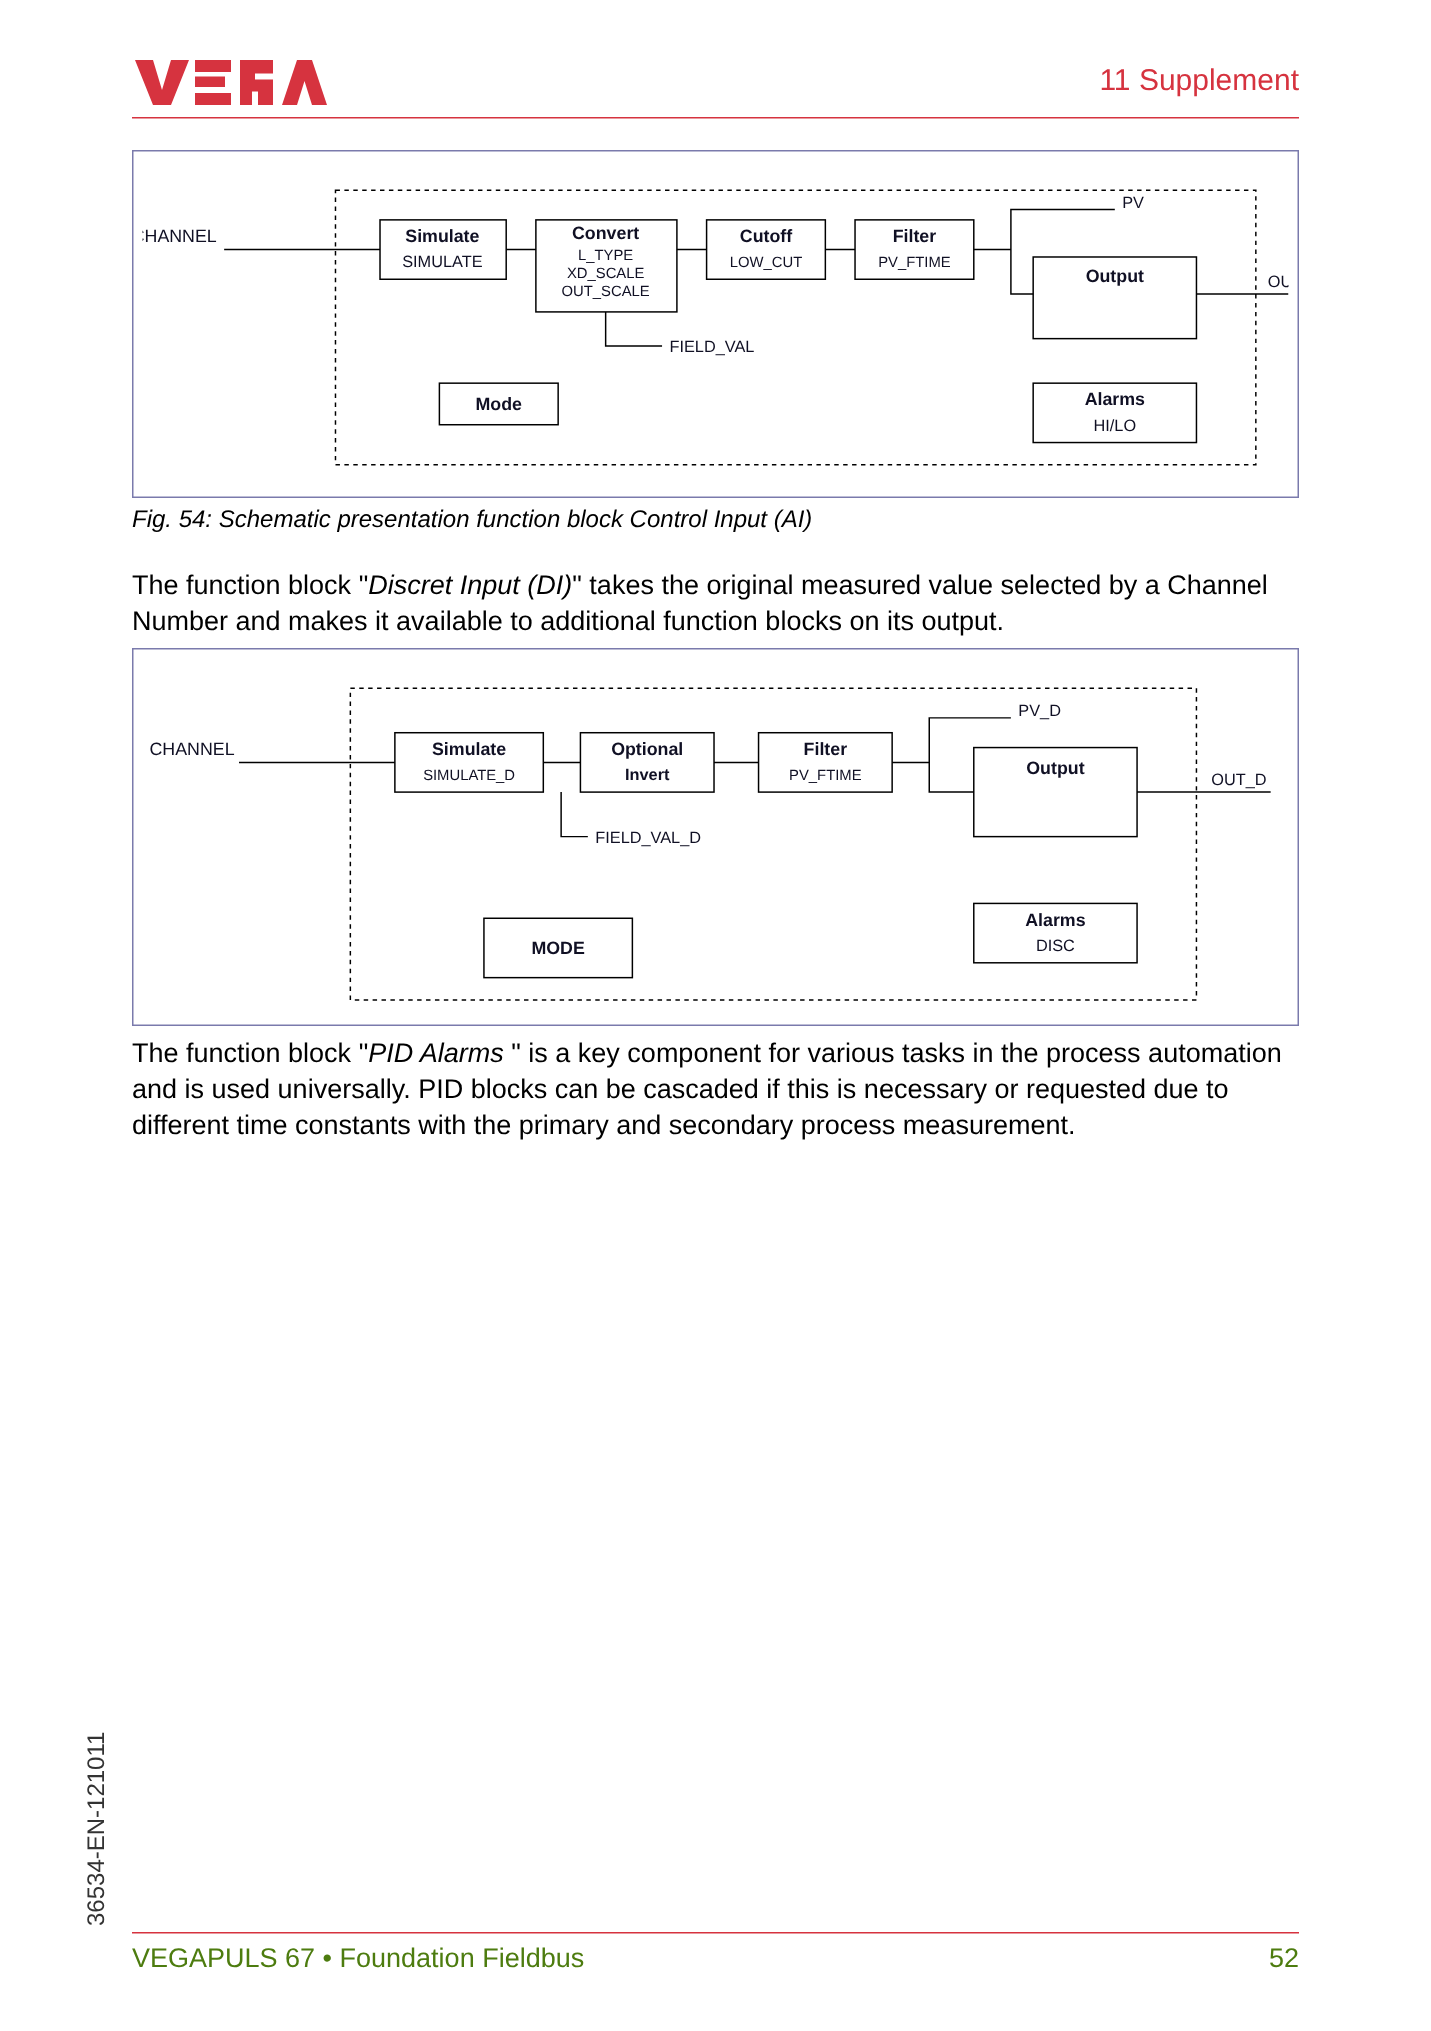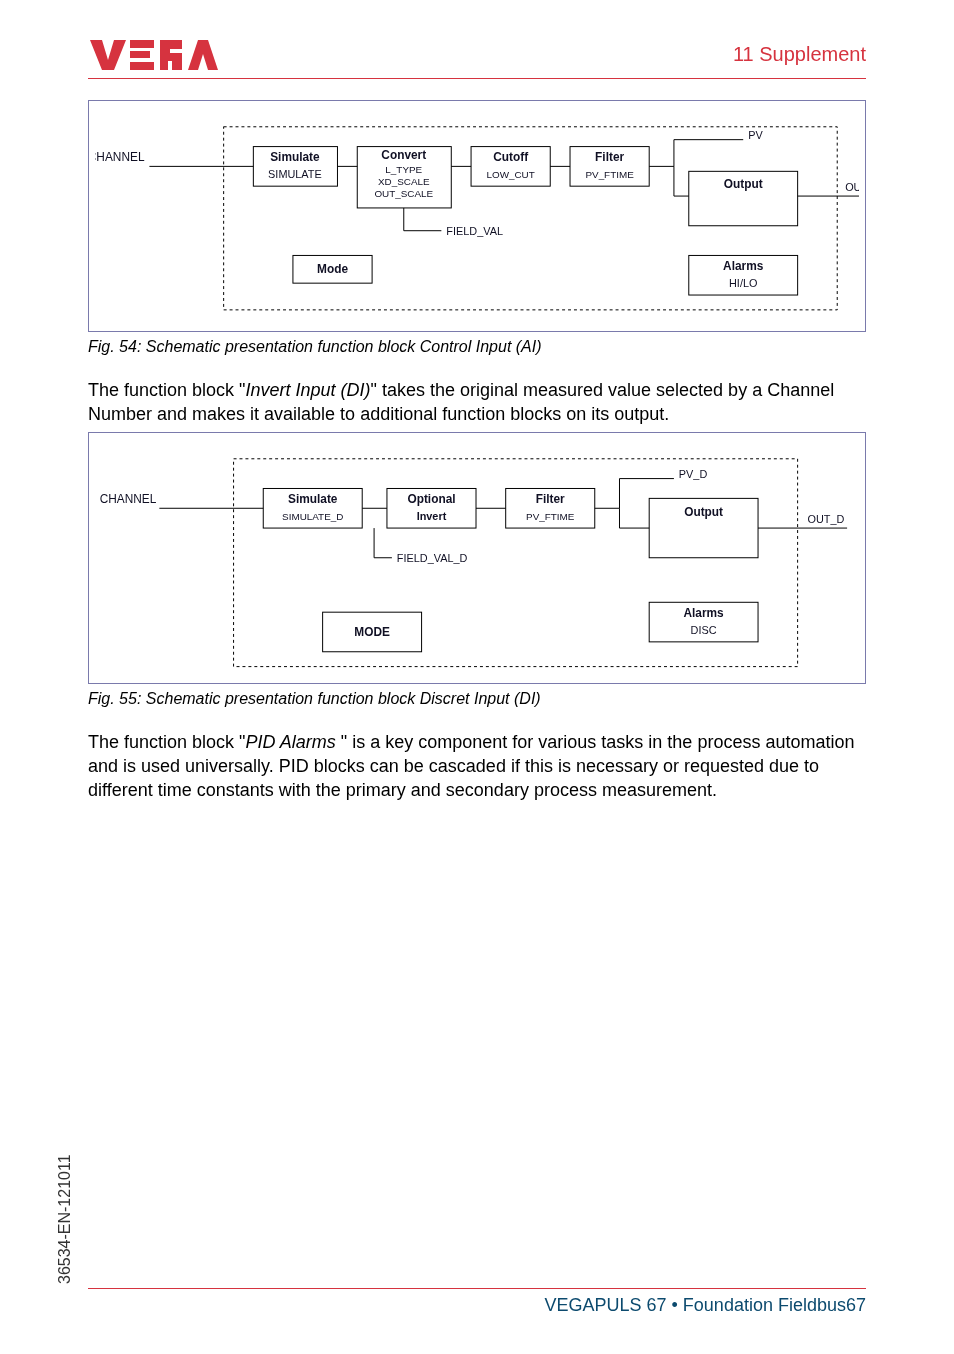--- a/index.html
+++ b/index.html
@@ -7,21 +7,21 @@
 .page { position: relative; width: 954px; height: 1354px; }
 .header { position: absolute; top: 30px; left: 88px; right: 88px; height: 48px; border-bottom: 1px solid #d6333f; display: flex; justify-content: space-between; align-items: center; }
 .logo { width: 130px; height: 36px; }
 .section-title { color: #d6333f; font-size: 20px; font-weight: 400; }
 .content { position: absolute; top: 100px; left: 88px; right: 88px; }
 .figure-frame { border: 1px solid #7a7aac; padding: 6px; background: #fff; margin-bottom: 6px; box-sizing: border-box; }
 .diagram-svg { display:block; width:100%; height:auto; }
 .caption { font-style: italic; font-size: 16px; margin: 4px 0 22px 0; }
 .para-title { font-weight: bold; font-size: 18px; margin-bottom: 2px; }
 .para { font-size: 18px; line-height: 1.35; margin-bottom: 6px; }
-.footer { position: absolute; left: 88px; right: 88px; bottom: 38px; border-top: 1px solid #d6333f; padding-top: 6px; display: flex; justify-content: flex-end; color: #0c4a6e; font-size: 18px; }
+.footer { position: absolute; left: 88px; right: 88px; bottom: 38px; border-top: 1px solid #d6333f; padding-top: 6px; display: flex; justify-content: space-between; color: #4d7c0f; font-size: 18px; }
 .sidetext { position: absolute; left: 74px; bottom: 70px; transform: rotate(-90deg); transform-origin: left bottom; font-size: 16px; color: #333; }
 .blk { fill: #fff; stroke: #000; stroke-width: 1; }
 .lbl { font-family: Arial, Helvetica, sans-serif; fill: #101024; }
 .lbl-b { font-weight: bold; }
 .wire { stroke: #000; stroke-width: 1; fill: none; }
 .dashbox { fill: none; stroke: #000; stroke-width: 1; stroke-dasharray: 3 3; }
 </style>
 </head>
 <body>
 
@@ -87,21 +87,21 @@
 
         <text class="lbl" x="50" y="55" text-anchor="end" font-size="12">CHANNEL</text>
         <text class="lbl" x="660" y="32" font-size="11">PV</text>
         <text class="lbl" x="758" y="85" font-size="11">OUT</text>
         <text class="lbl" x="355" y="129" font-size="11">FIELD_VAL</text>
       </svg>
     </div>
     <div class="caption">Fig. 54: Schematic presentation function block Control Input (AI)</div>
 
     <div class="para">
-      <span>The function block "</span><em>Invert Input (DI)</em><span>" takes the original measured value selected by a Channel Number and makes it available to additional function blocks on its output.</span>
+      <span>The function block "</span><em>Discret Input (DI)</em><span>" takes the original measured value selected by a Channel Number and makes it available to additional function blocks on its output.</span>
     </div>
 
     <div class="figure-frame">
       <svg class="diagram-svg" viewBox="0 0 772 240">
         <rect class="dashbox" x="140" y="20" width="570" height="210"></rect>
 
         <rect class="blk" x="170" y="50" width="100" height="40"></rect>
         <text class="lbl lbl-b" x="220" y="65" text-anchor="middle" font-size="12">Simulate</text>
         <text class="lbl" x="220" y="82" text-anchor="middle" font-size="10">SIMULATE_D</text>
 
@@ -129,28 +129,27 @@
         <path class="wire" d="M505 70 H530 V40 H585 M530 70 V90 H560"></path>
         <line class="wire" x1="670" y1="90" x2="760" y2="90"></line>
         <path class="wire" d="M282 90 V120 H300"></path>
 
         <text class="lbl" x="62" y="65" text-anchor="end" font-size="12">CHANNEL</text>
         <text class="lbl" x="590" y="39" font-size="11">PV_D</text>
         <text class="lbl" x="720" y="85" font-size="11">OUT_D</text>
         <text class="lbl" x="305" y="124" font-size="11">FIELD_VAL_D</text>
       </svg>
     </div>
-    <div class="caption">Fig. 55: Schematic presentation function block Discret Input (DI)</div>
 
     <div class="para">
       <span>The function block "</span><em>PID Alarms </em><span>" is a key component for various tasks in the process automation and is used universally. PID blocks can be cascaded if this is necessary or requested due to different time constants with the primary and secondary process measurement.</span>
     </div>
 
   </div>
 
   <div class="sidetext">36534-EN-121011</div>
 
   <div class="footer">
     <span>VEGAPULS 67 • Foundation Fieldbus</span>
-    <span>67</span>
+    <span>52</span>
   </div>
 
 </div>
 
 </body></html>

